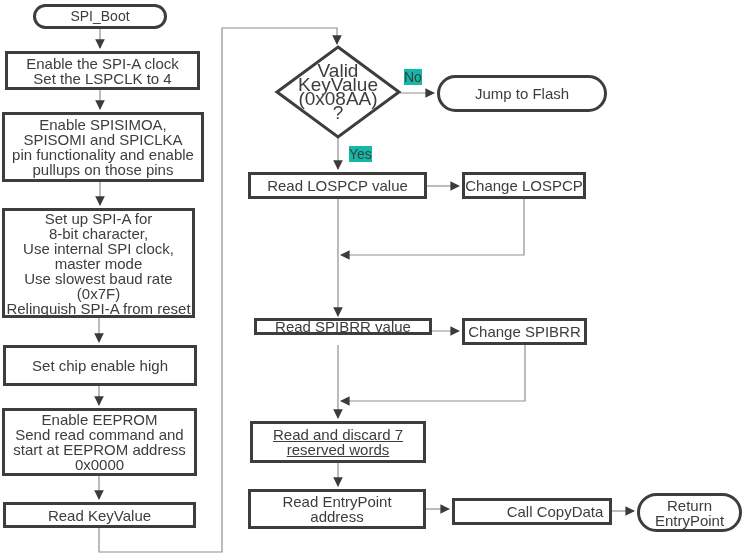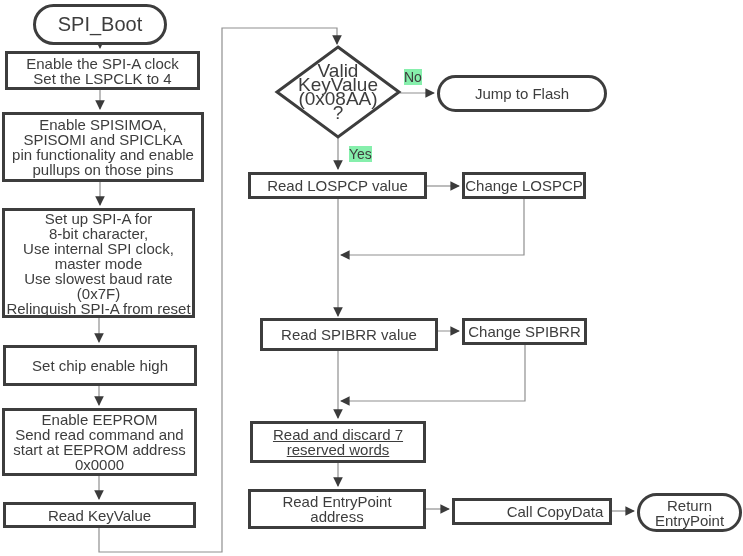--- a/index.html
+++ b/index.html
@@ -13,21 +13,21 @@
     border:3px solid #3d3d3d; display:flex; align-items:center; justify-content:center;
     text-align:center; white-space:pre-line; font-size:15px; line-height:15px;
     color:#3d3d3d;
   }
   .terminal { border-radius:999px; }
   .diamond-label {
     position:absolute; display:flex; align-items:center; justify-content:center;
     text-align:center; white-space:pre-line; font-size:19px; line-height:14px;
     color:#3d3d3d; background:transparent;
   }
-  .edge-label { position:absolute; font-size:14px; color:#3d3d3d; background:#86efac; }
+  .edge-label { position:absolute; font-size:14px; color:#3d3d3d; background:#14b8a6; }
 </style>
 </head>
 <body>
 
 <div class="canvas">
 
   <svg class="wires" width="743" height="556" viewBox="0 0 743 556">
     <defs>
       <marker id="arrow" viewBox="0 0 10 10" refX="9" refY="5" markerWidth="9" markerHeight="8" orient="auto-start-reverse">
         <path d="M0,0 L10,5 L0,10 Z" fill="#3b3b3b"></path>
@@ -49,21 +49,21 @@
       <polyline points="426,331 459,331" marker-end="url(#arrow)"></polyline>
       <polyline points="525,345 525,401 341,401" marker-end="url(#arrow)"></polyline>
       <polyline points="338,345 338,418" marker-end="url(#arrow)"></polyline>
       <polyline points="338,463 338,486" marker-end="url(#arrow)"></polyline>
       <polyline points="426,509 449,509" marker-end="url(#arrow)"></polyline>
       <polyline points="612,511 634,511" marker-end="url(#arrow)"></polyline>
     </g>
     <polygon points="338,47 399,92 338,137 277,92" fill="#ffffff" stroke="#3d3d3d" stroke-width="3" stroke-linejoin="miter"></polygon>
   </svg>
 
-  <div class="node terminal" style="left:33px; top:4px; width:134px; height:41px; font-size:20px;">SPI_Boot</div>
+  <div class="node terminal" style="left:33px; top:4px; width:134px; height:25px; font-size:14px;">SPI_Boot</div>
 
   <div class="node" style="left:5px; top:51px; width:195px; height:39px;">Enable the SPI-A clock
 Set the LSPCLK to 4</div>
 
   <div class="node" style="left:2px; top:112px; width:202px; height:70px;">Enable SPISIMOA,
 SPISOMI and SPICLKA
 pin functionality and enable
 pullups on those pins</div>
 
   <div class="node" style="left:2px; top:208px; width:193px; height:110px;">Set up SPI-A for
@@ -90,21 +90,21 @@
   <div class="edge-label" style="left:404px; top:69px;">No</div>
 
   <div class="edge-label" style="left:349px; top:146px;">Yes</div>
 
   <div class="node terminal" style="left:437px; top:75px; width:170px; height:37px;">Jump to Flash</div>
 
   <div class="node" style="left:248px; top:172px; width:179px; height:27px;">Read LOSPCP value</div>
 
   <div class="node" style="left:462px; top:172px; width:124px; height:27px;">Change LOSPCP</div>
 
-  <div class="node" style="left:260px; top:318px; width:178px; height:33px;">Read SPIBRR value</div>
+  <div class="node" style="left:254px; top:318px; width:178px; height:17px;">Read SPIBRR value</div>
 
   <div class="node" style="left:462px; top:318px; width:125px; height:27px;">Change SPIBRR</div>
 
   <div class="node" style="left:250px; top:421px; width:176px; height:42px;text-decoration:underline;">Read and discard 7
 reserved words</div>
 
   <div class="node" style="left:248px; top:489px; width:178px; height:40px;">Read EntryPoint
 address</div>
 
   <div class="node" style="left:452px; top:498px; width:160px; height:27px;padding-left:46px;">Call CopyData</div>

